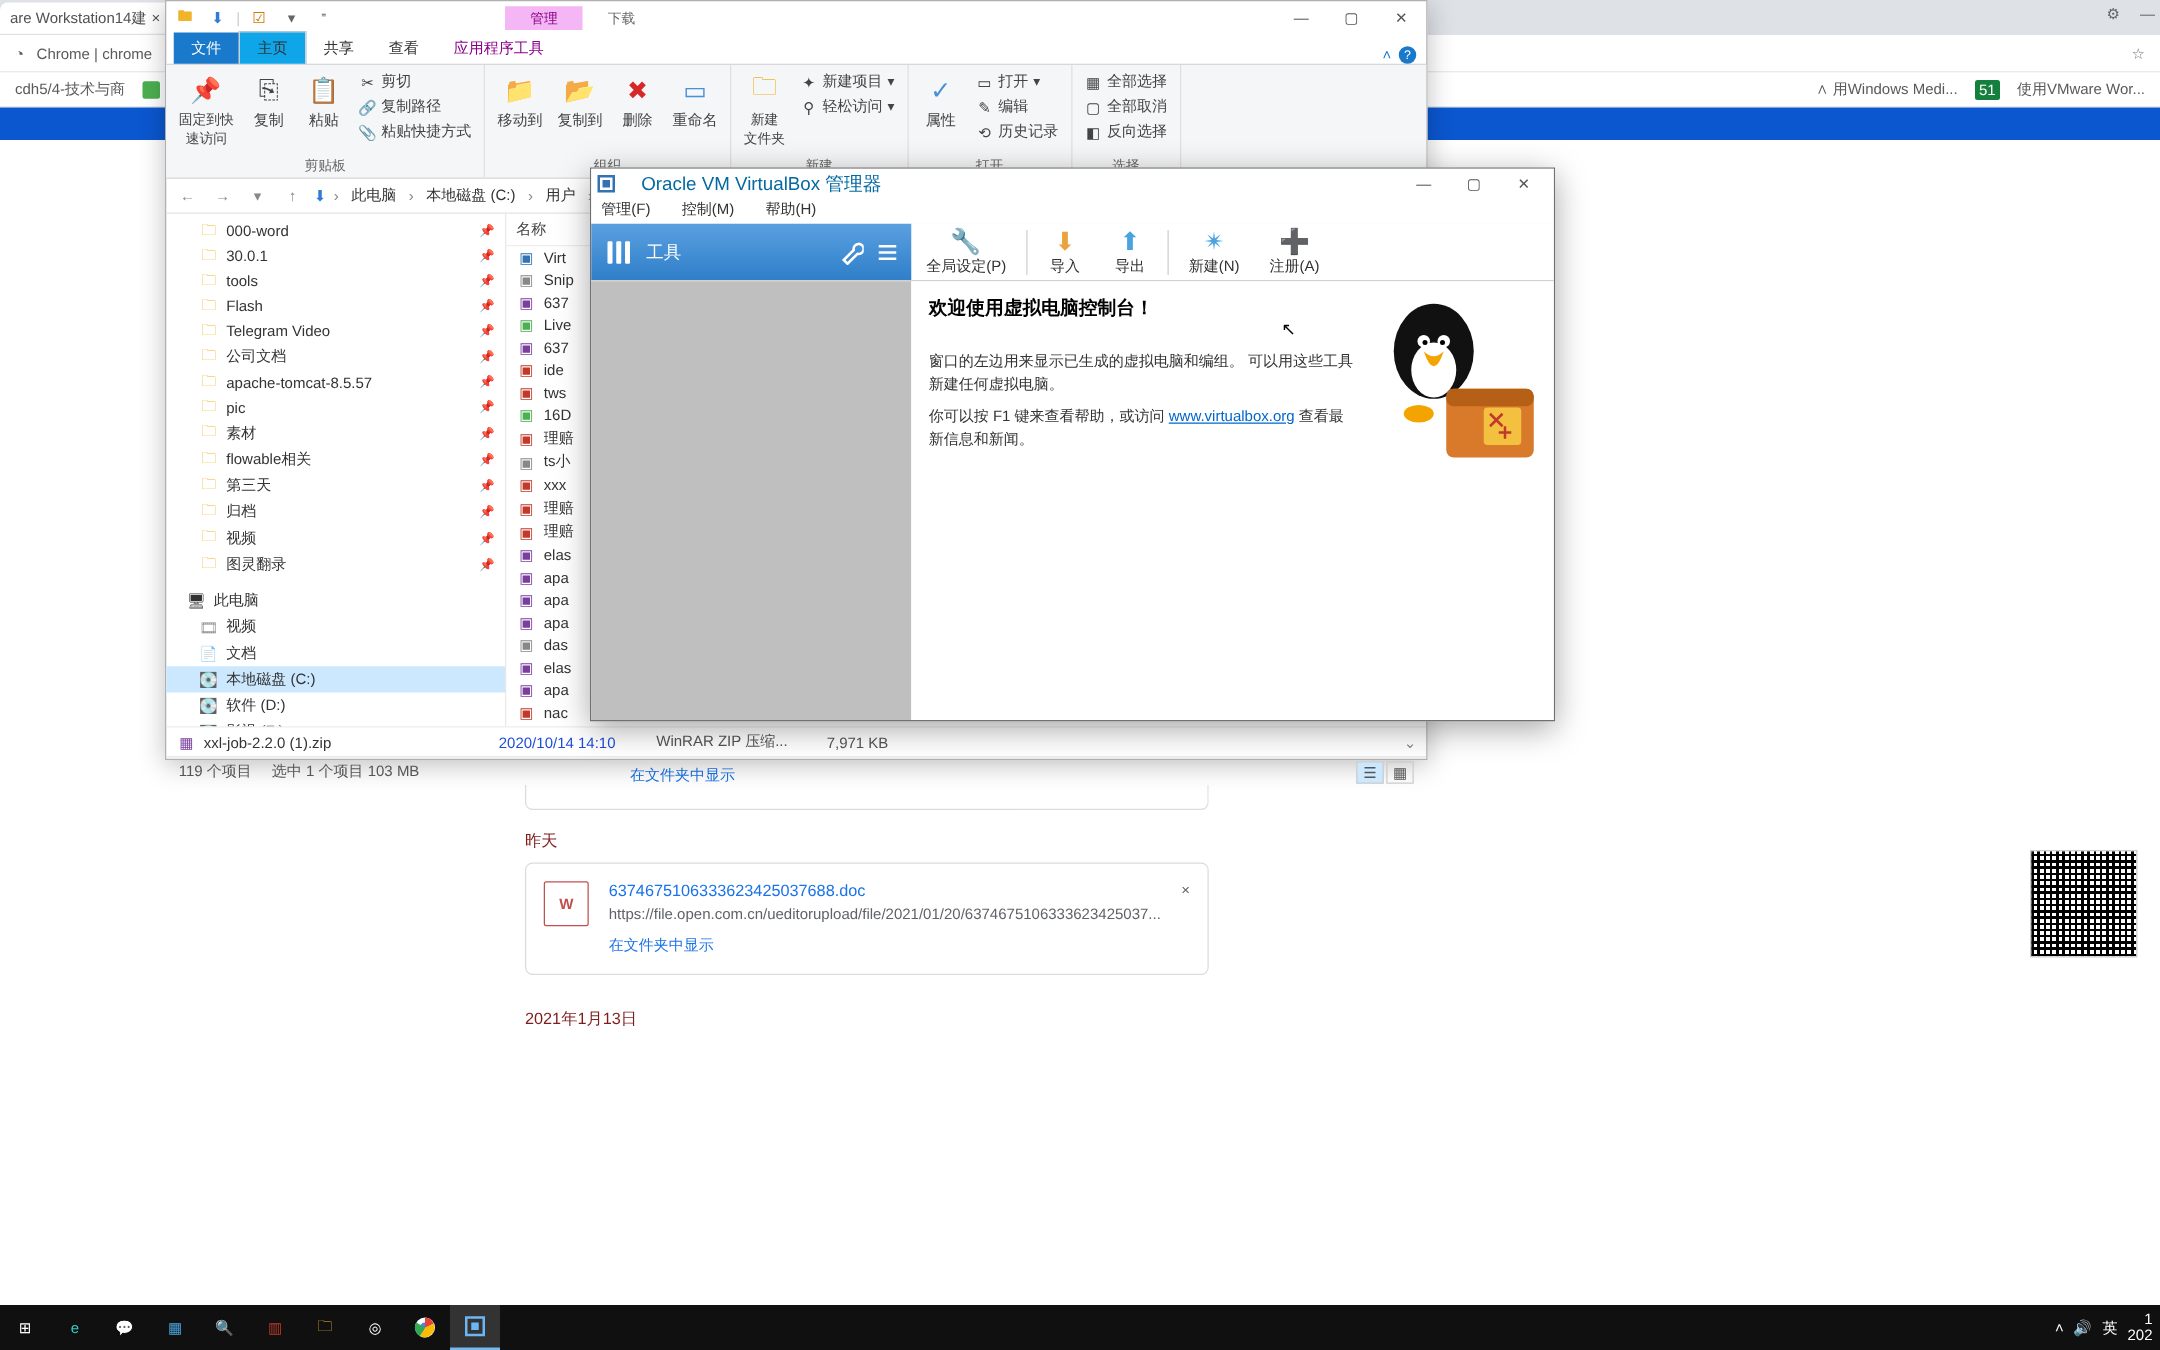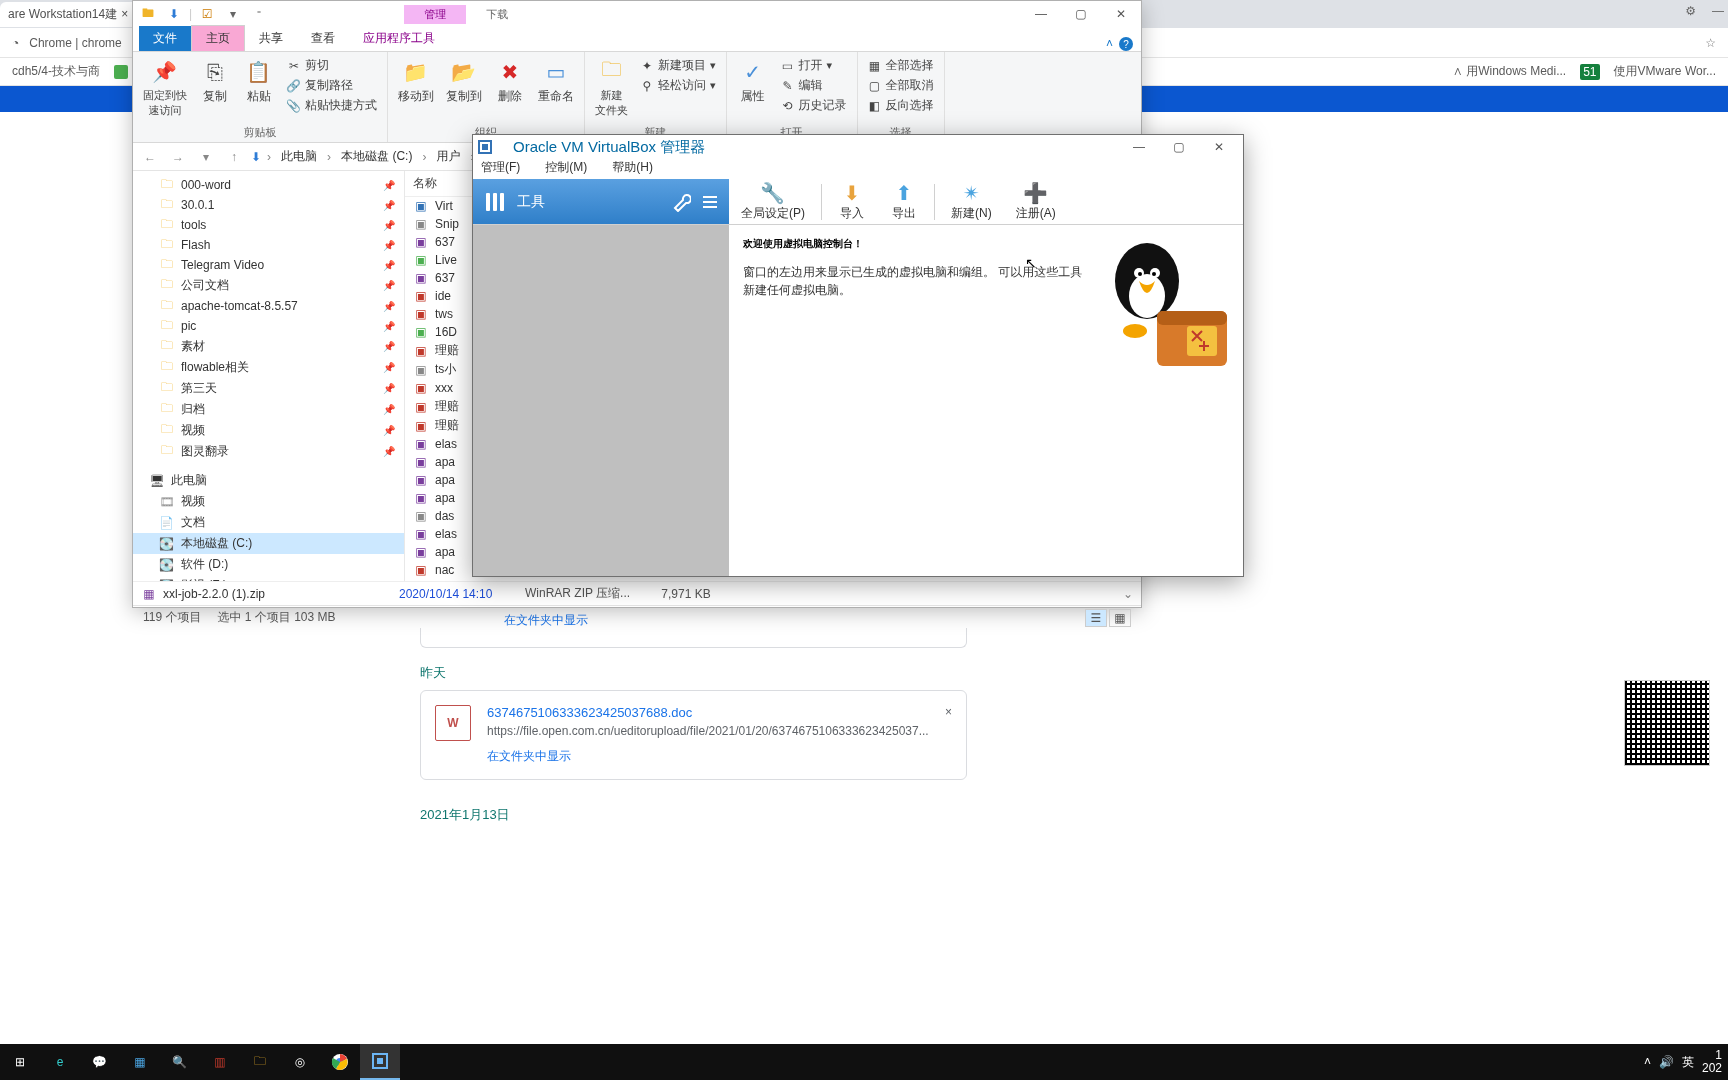--- a/index.html
+++ b/index.html
@@ -8,41 +8,41 @@
 
 .chrome-bg { position: absolute; left: 0; top: 0; width: 1728px; height: 100%; background: #fff; }
 .chrome-tabs { height: 28px; background: #dee1e6; display: flex; align-items: center; padding-left: 0px; }
 .chrome-tab { background: #fff; padding: 4px 16px 4px 8px; border-radius: 6px 6px 0 0; color: #515151; display:flex; align-items:center; gap:4px;}
 .chrome-addr { height: 30px; background: #fff; display: flex; align-items: center; padding: 0 12px; gap: 10px; color:#5a5a5a; border-bottom:1px solid #e4e4e4;}
 .chrome-bookmarks { height: 28px; background: #fff; display:flex; align-items:center; padding: 0 12px; gap:14px; color:#5a5a5a; border-bottom:1px solid #e4e4e4;}
 .bm-icon { width:14px; height:14px; background:#4caf50; border-radius:2px;}
 .chrome-blue { height: 26px; background:#0b57d0;}
 .chrome-body { background:#fff; padding-left: 420px;}
 
-.dl-section-label{ color:#0f766e; font-size:13px; padding: 16px 0 8px 0;}
+.dl-section-label{ color:#7f1d1d; font-size:13px; padding: 16px 0 8px 0;}
 .dl-card { width: 547px; border:1px solid #dadce0; border-radius:6px; display:flex; padding:14px; gap:16px; margin-bottom:10px;}
 .dl-icon { width:36px; height:36px; border:1px solid #c0504d; display:flex; align-items:center; justify-content:center; color:#c0504d; font-weight:bold; border-radius:2px;}
 .dl-title { color:#1a73e8; font-size:13px; margin-bottom:4px;}
 .dl-url { color:#5f6368; font-size:12px; margin-bottom:10px;}
 .dl-show { color:#1a73e8; font-size:12px;}
 .dl-x { margin-left:auto; color:#5f6368; cursor:pointer;}
 
 
 .explorer { position:absolute; left:132px; top:0; width:1010px; height:608px; background:#fff; border:1px solid #b0b0b0; box-shadow: 0 4px 20px rgba(0,0,0,.25);}
 .exp-title { height:26px; display:flex; align-items:center; }
 .exp-qat { display:flex; align-items:center; gap:4px; padding:0 4px;}
 .qat-btn { width:22px; height:22px; display:flex; align-items:center; justify-content:center;}
 .exp-tabtool { margin-left:130px; background:#f4b6f4; color:#8a008a; padding:2px 20px; font-size:11px;}
 .exp-tabtool2 { color:#666; padding:2px 14px; font-size:11px; margin-left:6px;}
 .exp-wincontrols { margin-left:auto; display:flex;}
 .wc { width:40px; height:24px; display:flex; align-items:center; justify-content:center; color:#555;}
 .exp-ribbon-tabs { height:24px; display:flex; align-items:flex-end; padding-left:6px;}
 .rtab { padding:4px 14px; font-size:12px; color:#333;}
 .rtab.file { background:#1979ca; color:#fff;}
-.rtab.active { background:#f9a8d4; border:1px solid #d0d0d0; border-bottom:none;}
+.rtab.active { background:#0ea5e9; border:1px solid #d0d0d0; border-bottom:none;}
 .rtab.tool { color:#8a008a; }
 .rib-help { margin-left:auto; padding-right:8px; display:flex; gap:6px; align-items:center; color:#1979ca;}
 .exp-ribbon { height:92px; background:#f5f6f7; border-top:1px solid #d8d8d8; border-bottom:1px solid #d8d8d8; display:flex;}
 .rgroup { border-right:1px solid #e0e0e0; padding:4px 6px 2px 6px; display:flex; flex-direction:column; justify-content:space-between; align-items:center;}
 .rgroup-label{ font-size:11px; color:#666; text-align:center;}
 .rbtns { display:flex; gap:4px; align-items:flex-start;}
 .rbtn-lg { display:flex; flex-direction:column; align-items:center; gap:2px; padding:2px 4px; color:#444; min-width:40px;}
 .rbtn-lg .ic{ width:28px; height:28px; display:flex; align-items:center; justify-content:center; font-size:20px;}
 .rbtn-sm { display:flex; align-items:center; gap:4px; padding:1px 4px; color:#444; font-size:11px;}
 .rbtn-sm .ic{ width:14px; height:14px; display:flex; align-items:center; justify-content:center;}
@@ -80,21 +80,21 @@
 .vb-left{ width:256px; height:100%; background:linear-gradient(#5aa0e0,#2f7fc9); display:flex; align-items:center; padding:0 10px; gap:8px; color:#fff;}
 .vb-left .tools-ic{display:flex; gap:2px;}
 .vb-left .lbl{font-size:14px;}
 .vb-left-r{margin-left:auto; display:flex; gap:8px;}
 .vb-act{ display:flex; flex-direction:column; align-items:center; padding:2px 12px; color:#333; font-size:12px;}
 .vb-act .aic{ width:28px; height:24px; display:flex; align-items:center; justify-content:center; font-size:20px;}
 .vb-sep{width:1px; height:36px; background:#d0d0d0; margin:0 4px;}
 .vb-body{ display:flex; height:351px;}
 .vb-side{ width:256px; background:#bfbfbf;}
 .vb-main{ flex:1; background:#fff; padding:12px 14px; position:relative;}
-.vb-h{ font-family: SimSun, serif; font-weight:bold; font-size:10px; margin-bottom:12px;}
+.vb-h{ font-family: SimSun, serif; font-weight:bold; font-size:15px; margin-bottom:24px;}
 .vb-p{ font-size:12px; color:#333; line-height:1.5; margin-bottom:8px; max-width:340px;}
 .vb-link{ color:#0066cc; text-decoration:underline;}
 .vb-mascot{ position:absolute; right:6px; top:6px; width:160px; height:150px;}
 .cursor{ position:absolute; left:296px; top:30px; font-size:14px; color:#000;}
 
 
 .qr{ position:absolute; right:18px; top:680px; width:86px; height:86px; background:#fff; border:1px solid #ccc;
      background-image: repeating-linear-gradient(0deg,#000 0 2px,#fff 2px 5px), repeating-linear-gradient(90deg,#000 0 2px,#fff 2px 5px);
      background-blend-mode: multiply;}
 
@@ -595,20 +595,23 @@
         <div class="aic" style="color:#4caf50">➕</div>
         <span>注册(A)</span>
       </div>
   </div>
   <div class="vb-body">
     <div class="vb-side"></div>
     <div class="vb-main">
       <span class="cursor">↖</span>
       <div class="vb-h">欢迎使用虚拟电脑控制台！</div>
       <div class="vb-p">窗口的左边用来显示已生成的虚拟电脑和编组。  可以用这些工具新建任何虚拟电脑。</div>
+      <div class="vb-p">
+        <span>你可以按 F1 键来查看帮助，或访问 </span><a class="vb-link">www.virtualbox.org</a><span> 查看最新信息和新闻。</span>
+      </div>
       <div class="vb-mascot">
         <svg viewBox="0 0 160 150">
           <ellipse cx="70" cy="50" rx="32" ry="38" fill="#111"></ellipse>
           <ellipse cx="70" cy="65" rx="18" ry="22" fill="#fff"></ellipse>
           <circle cx="62" cy="42" r="5" fill="#fff"></circle>
             <circle cx="78" cy="42" r="5" fill="#fff"></circle>
           <circle cx="63" cy="43" r="2" fill="#000"></circle>
             <circle cx="77" cy="43" r="2" fill="#000"></circle>
           <path d="M62 50 Q70 58 78 50 Q74 62 70 62 Q66 62 62 50" fill="#f4a400"></path>
           <rect x="80" y="80" width="70" height="55" rx="6" fill="#d87a2a"></rect>

